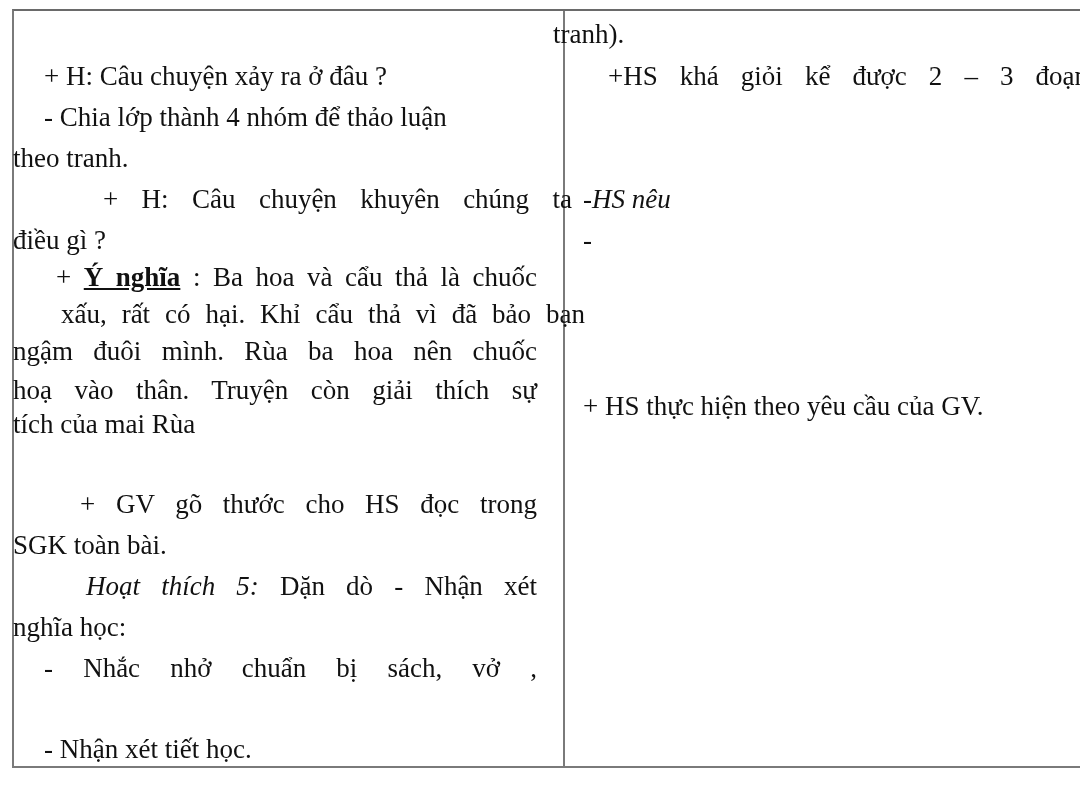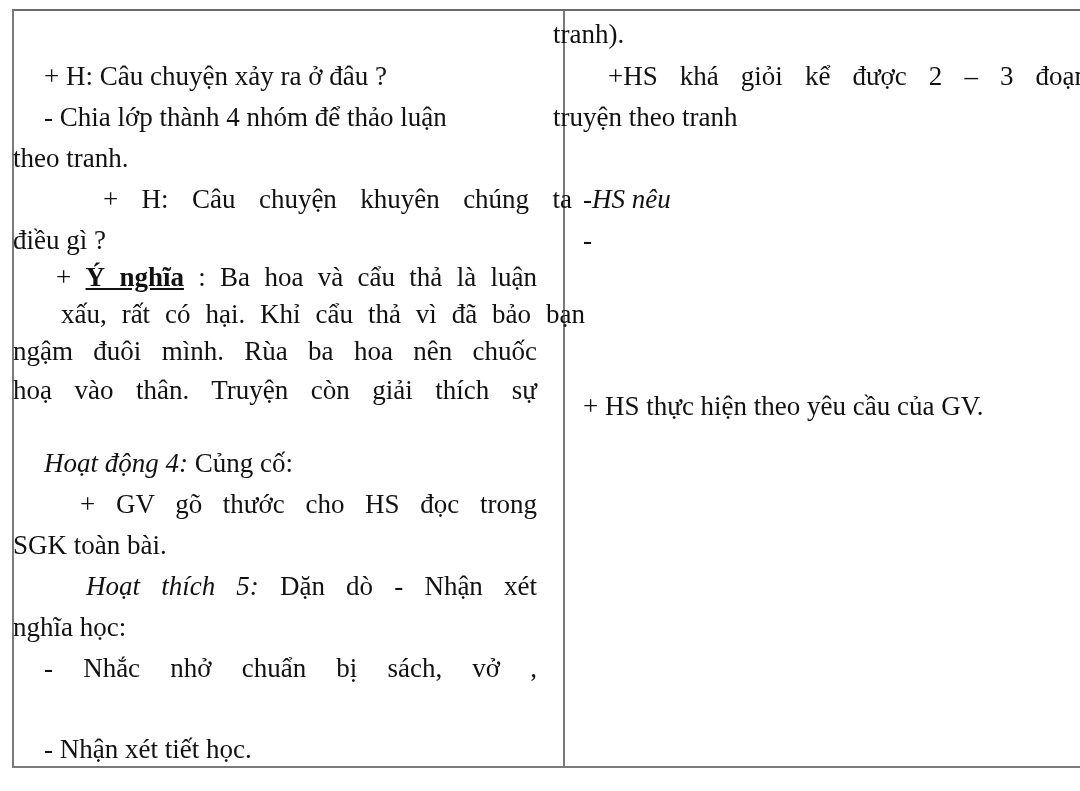--- a/index.html
+++ b/index.html
@@ -61,38 +61,35 @@
     <div class="divider"></div>
   </div>
 
   <div class="line" style="left:44px; top:56px;">+ H: Câu chuyện xảy ra ở đâu ?</div>
   <div class="line" style="left:44px; top:97px;">- Chia lớp thành 4 nhóm để thảo luận</div>
   <div class="line" style="left:13px; top:138px;">theo tranh.</div>
   <div class="line justify" style="left:68px; top:179px; width:469px;margin-left:35px;">+ H: Câu chuyện khuyên chúng ta</div>
   <div class="line" style="left:13px; top:220px;">điều gì ?</div>
 
   <div class="line justify" style="left:56px; top:257px; width:481px;">
-    <span>+ </span><span class="strong-u">Ý nghĩa</span><span> : Ba hoa và cẩu thả là luận</span>
+    <span>+ </span><span class="strong-u">Ý nghĩa</span><span> : Ba hoa và cẩu thả là chuốc</span>
   </div>
   <div class="line justify" style="left:13px; top:294px; width:524px;padding-left:48px;">xấu, rất có hại. Khỉ cẩu thả vì đã bảo bạn</div>
   <div class="line justify" style="left:13px; top:331px; width:524px;">ngậm đuôi mình. Rùa ba hoa nên chuốc</div>
   <div class="line justify" style="left:13px; top:370px; width:524px;">hoạ vào thân. Truyện còn giải thích sự</div>
+  <div class="line" style="left:13px; top:404px;">tích của mai Rùa</div>
 
-  <div class="line" style="left:44px; top:443px;">
-    <span class="em">Hoạt động 4:</span><span> Củng cố:</span>
-  </div>
   <div class="line justify" style="left:80px; top:484px; width:457px;">+ GV gõ thước cho HS đọc trong</div>
   <div class="line" style="left:13px; top:525px;">SGK toàn bài.</div>
 
   <div class="line justify" style="left:86px; top:566px; width:451px;">
     <span class="em">Hoạt thích 5:</span><span> Dặn dò -  Nhận xét</span>
   </div>
   <div class="line" style="left:13px; top:607px;">nghĩa học:</div>
   <div class="line justify" style="left:44px; top:648px; width:493px;">- Nhắc nhở  chuẩn bị sách, vở ,</div>
   <div class="line" style="left:44px; top:729px;">- Nhận xét tiết học.</div>
 
   <div class="line" style="left:553px; top:14px;">tranh).</div>
   <div class="line justify" style="left:608px; top:56px; width:480px;">+HS khá giỏi kể được 2 – 3 đoạn</div>
-  <div class="line" style="left:553px; top:97px;">truyện theo tranh</div>
   <div class="line" style="left:583px; top:179px;font-style:italic;">-HS nêu</div>
   <div class="line" style="left:583px; top:220px;">-</div>
   <div class="line" style="left:583px; top:386px;">+ HS thực hiện theo yêu cầu của GV.</div>
 </div>
 
 </body></html>

